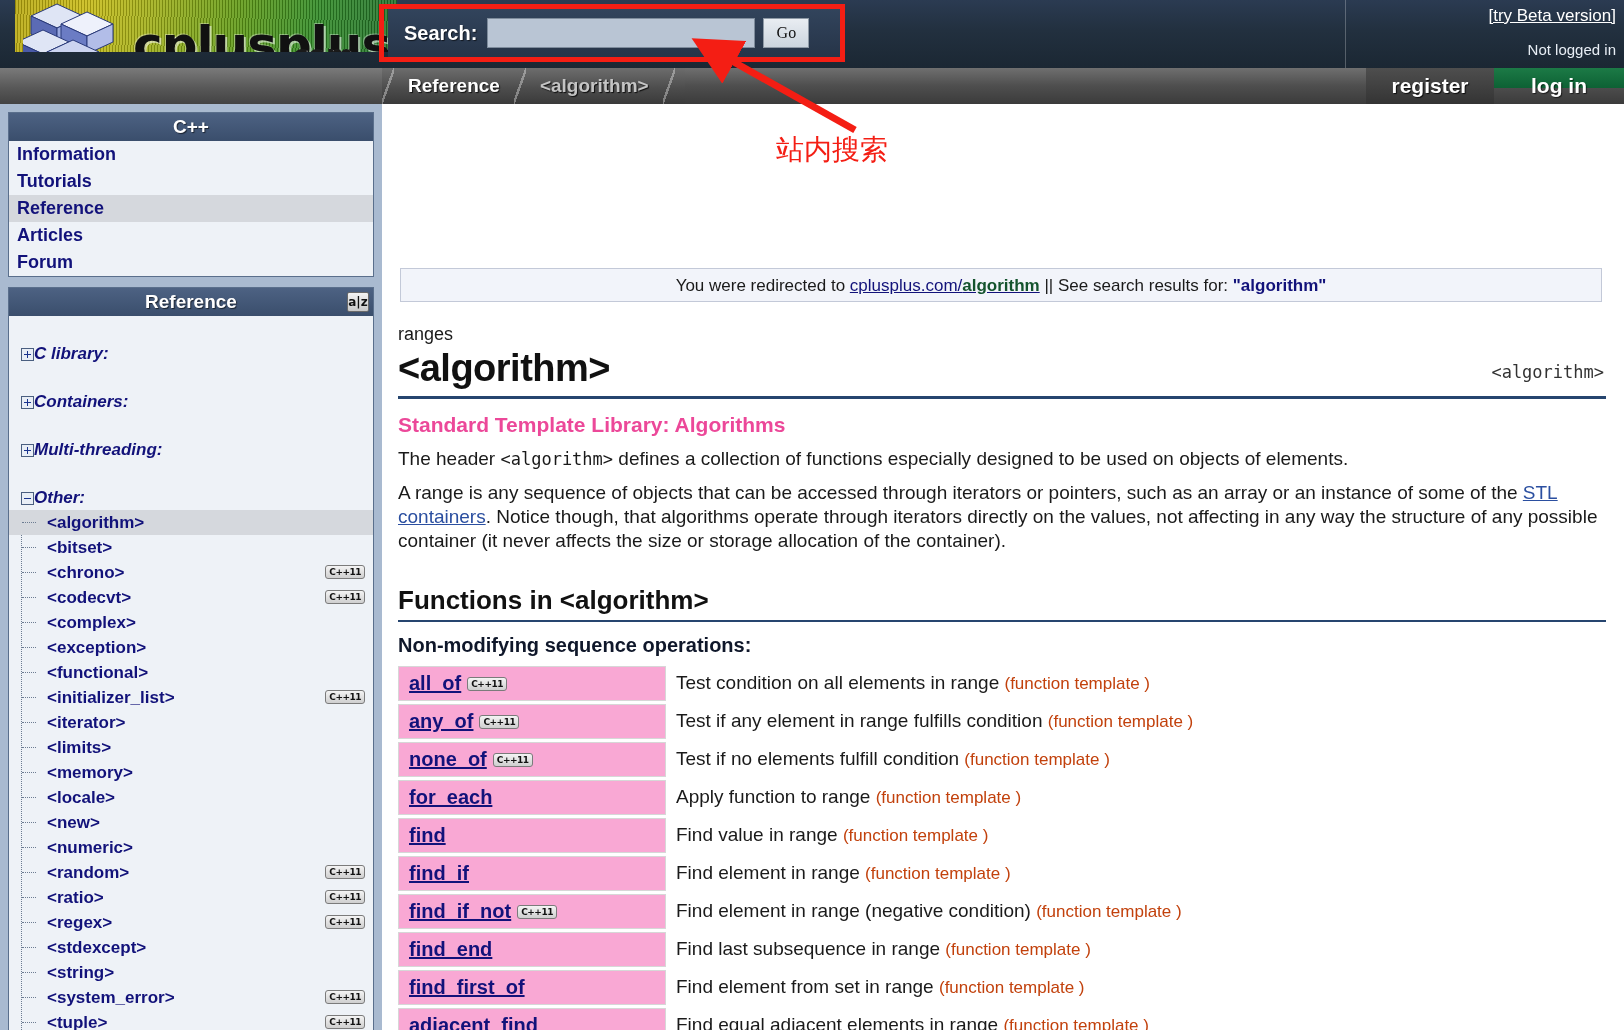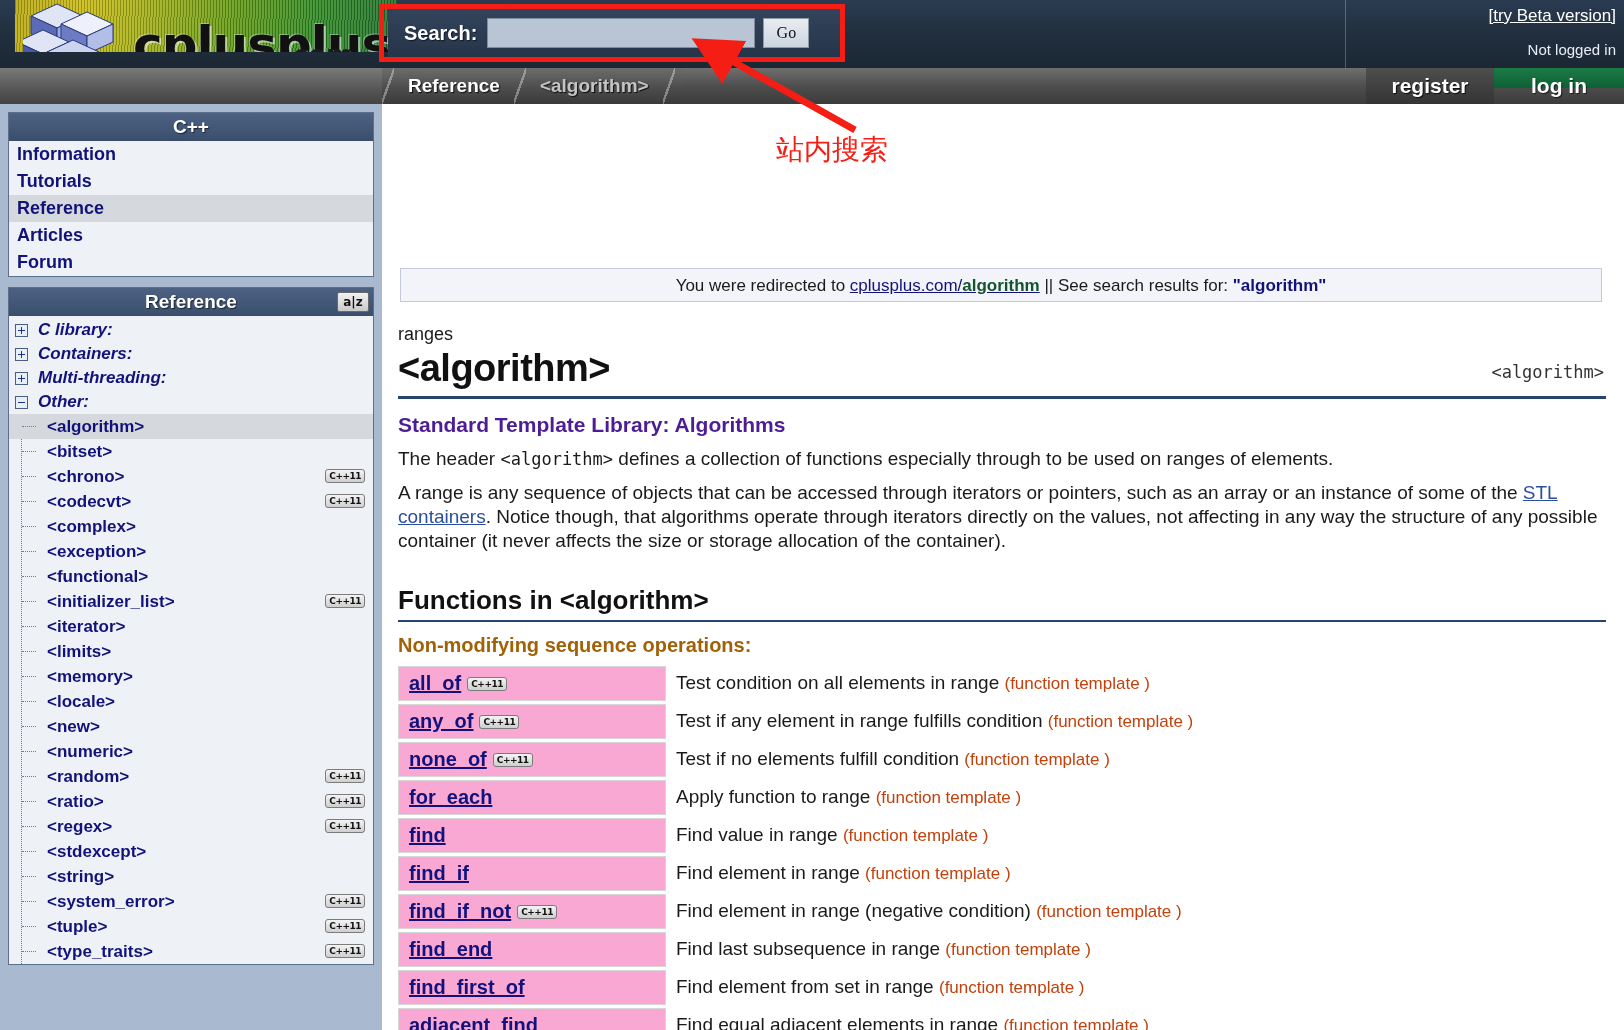--- a/index.html
+++ b/index.html
@@ -131,38 +131,38 @@
   .panel { background: #eef2f7; border: 1px solid #5a6f8c; margin-bottom: 10px; }
   .panel-head {
     height: 28px; line-height: 28px; text-align: center;
     background: linear-gradient(180deg, #4d6283 0%, #3a4e6c 100%);
     color: #ffffff; font-weight: bold; font-size: 19px;
     text-shadow: 1px 1px 1px rgba(0,0,0,.6);
     position: relative;
   }
   .az-icon {
     position: absolute; right: 4px; top: 4px;
-    width: 32px; height: 20px;
+    width: 22px; height: 20px;
     background: linear-gradient(180deg, #f2f2f2 0%, #c9c9c9 100%);
     border: 1px solid #6a6a6a; border-radius: 2px;
     font-family: "DejaVu Sans", sans-serif; font-size: 12px; font-weight: bold;
     color: #111; line-height: 18px; text-align: center; text-shadow: none;
     cursor: pointer;
   }
   .menu-item {
     display: block; padding: 3px 8px;
     color: #12127a; font-weight: bold; font-size: 18px;
     text-decoration: none; cursor: pointer;
   }
   .menu-item.sel { background: #d5d8dd; }
 
   .tree { padding: 2px 0 0 0; }
   .tree-group {
-    display: flex; align-items: center; gap: 10px;
-    padding: 2px 8px 2px 6px; cursor: pointer;
+    display: flex; align-items: center; gap: 0;
+    padding: 2px 8px 2px 12px; cursor: pointer; margin-top: 24px;
   }
   .pm {
     width: 13px; height: 13px; flex: 0 0 13px;
     background: #e8eef6; border: 1px solid #4a5f80;
     position: relative;
   }
   .pm::before {
     content: ""; position: absolute; left: 2px; top: 5px;
     width: 7px; height: 1px; background: #19338e;
   }
@@ -217,28 +217,28 @@
   .title-row { position: relative; margin-top: 2px; }
   .page-title {
     font-size: 38px; font-weight: bold; color: #111; letter-spacing: -0.5px;
   }
   .title-mono {
     position: absolute; right: 2px; bottom: 8px;
     font-family: "DejaVu Sans Mono", monospace; font-size: 17px; color: #333;
   }
   .rule { height: 3px; background: #26456f; margin-top: 6px; }
 
-  .h3 { margin-top: 14px; font-size: 21px; font-weight: bold; color: #4c1d95; }
+  .h3 { margin-top: 14px; font-size: 21px; font-weight: bold; color: #ec4899; }
   .para { margin-top: 10px; font-size: 19px; color: #1a1a1a; line-height: 1.26; }
   .para .mono { font-family: "DejaVu Sans Mono", monospace; font-size: 17px; }
   .para .lnk { color: #2b4fa0; }
 
   .h2 { margin-top: 32px; font-size: 26px; font-weight: bold; color: #111; }
   .rule2 { height: 2px; background: #26456f; margin-top: 4px; }
-  .subhead { margin-top: 12px; font-size: 20px; font-weight: bold; color: #a16207; }
+  .subhead { margin-top: 12px; font-size: 20px; font-weight: bold; color: #0f172a; }
 
   .fn-table { margin-top: 6px; width: 100%; border-collapse: separate; border-spacing: 0 3px; }
   .fn-table td { vertical-align: middle; }
   .fn-name-cell {
     width: 268px; background: #f9a8d4; border: 1px solid #d7d7d7;
     padding: 5px 10px; position: relative; height: 31px;
   }
   .fn-name {
     color: #12127a; font-weight: bold; font-size: 20px; cursor: pointer;
   }
@@ -444,21 +444,21 @@
       <div class="kicker">ranges</div>
 
       <div class="title-row">
         <div class="page-title">&lt;algorithm&gt;</div>
         <div class="title-mono">&lt;algorithm&gt;</div>
       </div>
       <div class="rule"></div>
 
       <div class="h3">Standard Template Library: Algorithms</div>
 
-      <div class="para"><span>The header </span><span class="mono">&lt;algorithm&gt;</span><span> defines a collection of functions especially through to be used on ranges of elements.</span></div>
+      <div class="para"><span>The header </span><span class="mono">&lt;algorithm&gt;</span><span> defines a collection of functions especially designed to be used on objects of elements.</span></div>
 
       <div class="para"><span>A range is any sequence of objects that can be accessed through iterators or pointers, such as an array or an instance of some of the </span><a class="lnk" href="#">STL containers</a><span>. Notice though, that algorithms operate through iterators directly on the values, not affecting in any way the structure of any possible container (it never affects the size or storage allocation of the container).</span></div>
 
       <div class="h2">Functions in &lt;algorithm&gt;</div>
       <div class="rule2"></div>
 
       <div class="subhead">Non-modifying sequence operations:</div>
 
       <table class="fn-table">
         <tbody id="fn-rows">

